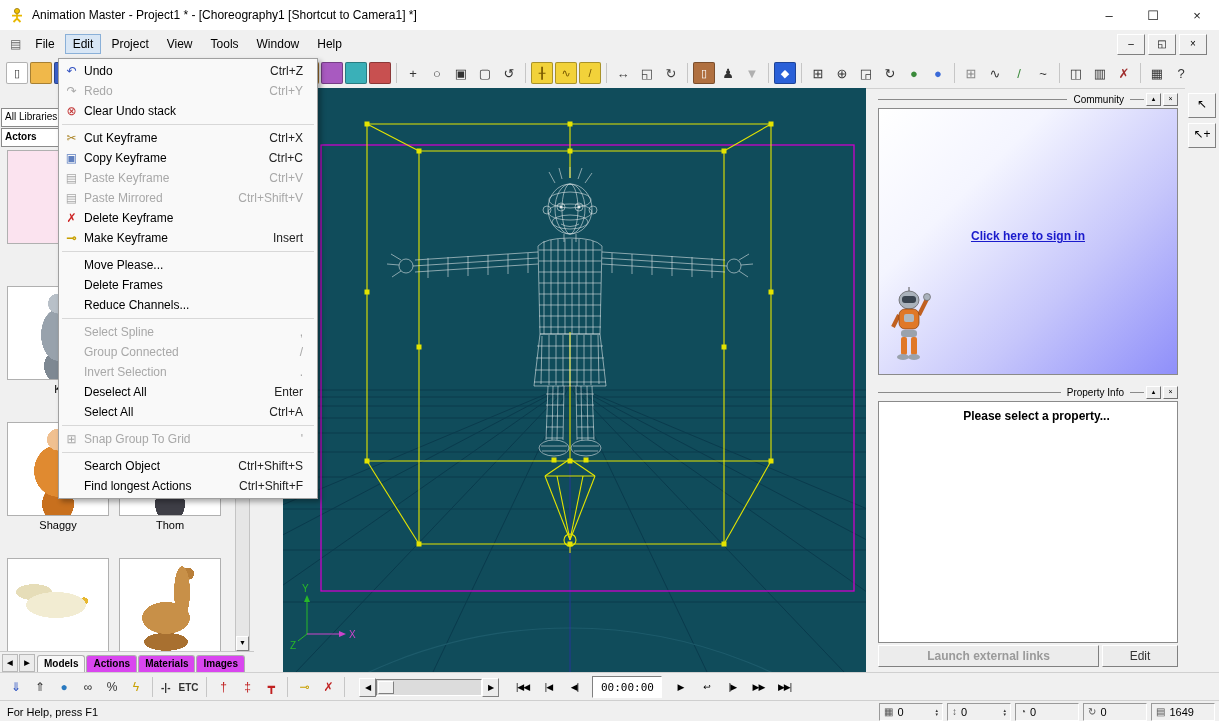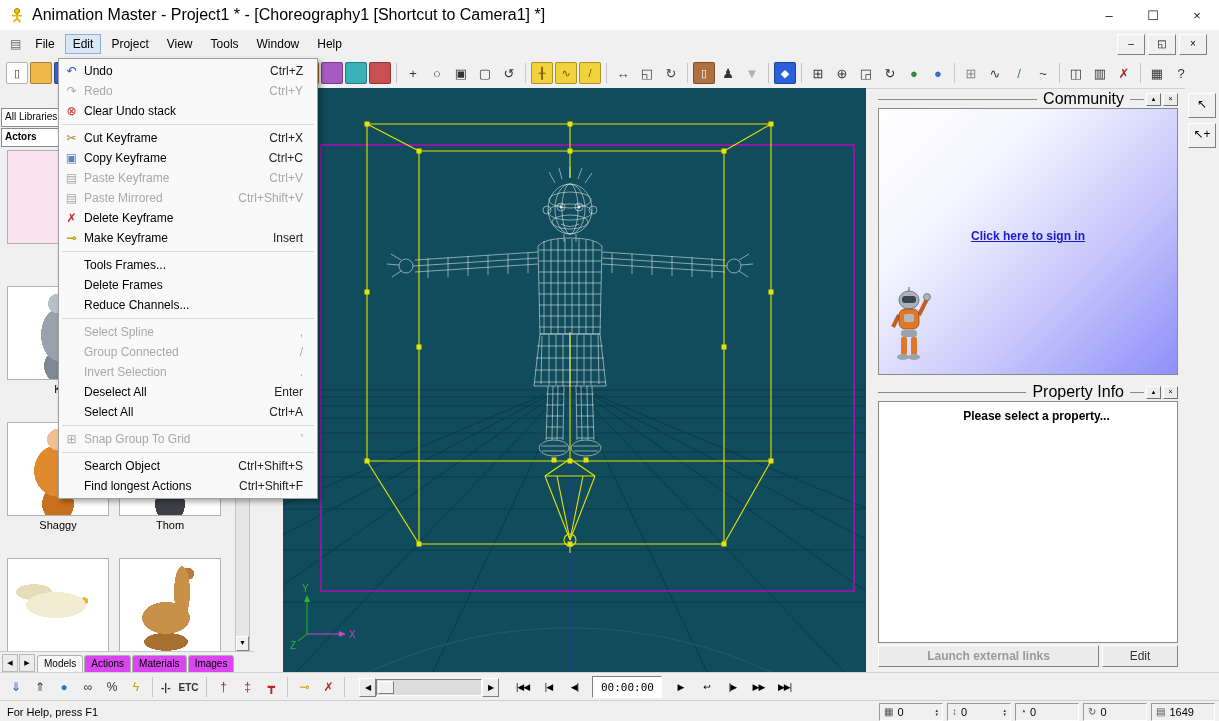--- a/index.html
+++ b/index.html
@@ -2,21 +2,21 @@
 <html><head>
 <meta charset="utf-8">
 <style>
   html,body{margin:0;padding:0;background:#888;}
   body{font-family:"Liberation Sans",sans-serif;}
   .window{position:relative;width:1219px;height:721px;background:#f0f0f0;overflow:hidden;font-size:12px;color:#000;}
 
   
   .titlebar{position:absolute;left:0;top:0;right:0;height:30px;background:#fff;border-bottom:1px solid #e6e6e6;display:flex;align-items:center;}
   .title-icon{margin:0 7px 0 9px;display:flex;}
-  .title-text{font-size:16px;}
+  .title-text{font-size:12px;}
   .caption{margin-left:auto;display:flex;height:100%;}
   .cap-btn{width:44px;display:flex;align-items:center;justify-content:center;font-size:13px;color:#222;}
 
   
   .menubar{position:absolute;left:0;top:30px;right:0;height:28px;background:#f0f0f0;border-bottom:1px solid #dadada;display:flex;align-items:center;padding:0 4px;}
   .mdi-doc{font-size:12px;color:#666;margin:0 5px 0 6px;}
   .mi{padding:3px 8px;margin:0 1px;text-align:right;}
   .mi.open{background:#d8e6f5;border:1px solid #8ab0d8;padding:2px 7px;}
   .mdi-buttons{margin-left:auto;display:flex;gap:3px;padding-right:8px;}
   .mdi-btn{width:26px;height:19px;background:#f0f0f0;border:1px solid;border-color:#fff #808080 #808080 #fff;font-size:10px;line-height:17px;text-align:center;}
@@ -42,35 +42,35 @@
   .th-hidden{background:#f6f6f6;}
   .th-robot{background-image:radial-gradient(circle 10px at 50% 18%,#b8c0c8 0 99%,transparent 100%),radial-gradient(ellipse 17px 26px at 50% 52%,#98a2ac 0 99%,transparent 100%),radial-gradient(ellipse 14px 16px at 50% 86%,#7e8892 0 99%,transparent 100%);}
   .th-shaggy{background-image:radial-gradient(circle 11px at 50% 18%,#f0c090 0 99%,transparent 100%),radial-gradient(ellipse 24px 26px at 50% 52%,#e08a30 0 99%,transparent 100%),radial-gradient(ellipse 16px 18px at 50% 88%,#c8701e 0 99%,transparent 100%);}
   .th-thom{background-image:radial-gradient(circle 10px at 50% 16%,#b89878 0 99%,transparent 100%),radial-gradient(ellipse 20px 28px at 50% 52%,#585860 0 99%,transparent 100%),radial-gradient(ellipse 15px 18px at 50% 88%,#3e3e46 0 99%,transparent 100%);}
   .th-bird{background-image:radial-gradient(ellipse 30px 13px at 48% 50%,#f2ecd2 0 99%,transparent 100%),radial-gradient(ellipse 18px 8px at 26% 36%,#e6ddb8 0 99%,transparent 100%),radial-gradient(circle 4px at 76% 46%,#e8b830 0 99%,transparent 100%);}
   .th-giraffe{background-image:radial-gradient(ellipse 8px 26px at 62% 36%,#c89048 0 99%,transparent 100%),radial-gradient(ellipse 24px 16px at 46% 64%,#c89048 0 99%,transparent 100%),radial-gradient(circle 6px at 68% 16%,#b87e38 0 99%,transparent 100%),radial-gradient(ellipse 22px 9px at 46% 90%,#a87030 0 99%,transparent 100%);}
   .lib-scroll{position:absolute;right:2px;top:62px;height:500px;width:13px;background:#e6e6e6;border:1px solid #c4c4c4;}
   .lsbtn{height:13px;font-size:7px;text-align:center;line-height:12px;background:#f0f0f0;border:1px solid;border-color:#fff #808080 #808080 #fff;}
   .lsthumb{height:44px;background:#f0f0f0;border:1px solid;border-color:#fff #808080 #808080 #fff;margin-top:1px;}
   .lsdown{position:absolute;bottom:0;left:0;right:0;}
-  .lib-tabs{position:absolute;left:0;bottom:0;width:252px;height:20px;display:flex;align-items:flex-end;background:#f0f0f0;border-top:1px solid #c8c8c8;padding-left:2px;}
+  .lib-tabs{position:absolute;left:0;bottom:0;width:252px;height:20px;display:flex;align-items:flex-end;background:#f0f0f0;border-top:1px solid #c8c8c8;padding-left:2px;font-weight:bold;}
   .ltarr{width:14px;height:16px;font-size:7px;text-align:center;line-height:15px;background:#ececec;border:1px solid #b8b8b8;margin-right:1px;}
   .ltab{font-size:10px;padding:2px 6px 3px;border:1px solid #b0b0b0;border-bottom:none;background:#d946ef;margin-left:1px;border-radius:3px 3px 0 0;}
   .ltab.act{background:#f8f8f8;}
 
   
   .viewport{position:absolute;left:283px;top:88px;width:583px;height:584px;background:#104c5b;}
 
   
   .panel{position:absolute;left:875px;width:306px;background:#f0f0f0;}
   #community{top:92px;height:286px;}
   #propinfo{top:385px;height:285px;}
   .phead{display:flex;align-items:center;height:14px;padding:0 3px;}
   .hline{flex:1;border-top:1px solid #8a8a8a;height:0;}
-  .ptitle{font-size:16px;padding:0 6px;}
+  .ptitle{font-size:10px;padding:0 6px;}
   .pbtn{width:13px;height:11px;border:1px solid;border-color:#fff #707070 #707070 #fff;background:#ececec;font-size:7px;line-height:9px;text-align:center;margin-left:2px;flex:none;}
   .comm-content{position:absolute;left:3px;right:3px;top:16px;bottom:3px;border:1px solid #8a8a8a;background:linear-gradient(135deg,#ffffff 0%,#f4f5ff 30%,#c6c6fb 65%,#8f8ffa 100%);}
   .signin{position:absolute;left:0;right:0;top:48%;transform:translateY(-50%);text-align:center;color:#1a1acc;font-weight:bold;text-decoration:underline;font-size:12px;}
   .robot{position:absolute;left:8px;bottom:6px;}
   .pi-content{position:absolute;left:3px;right:3px;top:16px;bottom:27px;border:1px solid #8a8a8a;background:#fff;}
   .pi-msg{text-align:center;font-weight:bold;padding-top:7px;font-size:12px;padding-left:17px;}
   .pi-buttons{position:absolute;left:3px;right:3px;bottom:3px;height:22px;display:flex;gap:3px;}
   .btn{border:1px solid;border-color:#fff #808080 #808080 #fff;background:#ececec;font-size:12px;display:flex;align-items:center;justify-content:center;}
   #launch-btn{flex:1;color:#9a9a9a;font-weight:bold;}
   #edit-btn{width:74px;color:#333;}
@@ -568,21 +568,21 @@
         <span class="dsc"></span>
       </div>
       <div class="ddi">
         <span class="dic ic-key">⊸</span>
         <span class="dlbl">Make Keyframe</span>
         <span class="dsc">Insert</span>
       </div>
       <div class="dsep"></div>
       <div class="ddi">
         <span class="dic"></span>
-        <span class="dlbl">Tools Frames...</span>
+        <span class="dlbl">Move Please...</span>
         <span class="dsc"></span>
       </div>
       <div class="ddi">
         <span class="dic"></span>
         <span class="dlbl">Delete Frames</span>
         <span class="dsc"></span>
       </div>
       <div class="ddi">
         <span class="dic"></span>
         <span class="dlbl">Reduce Channels...</span>

